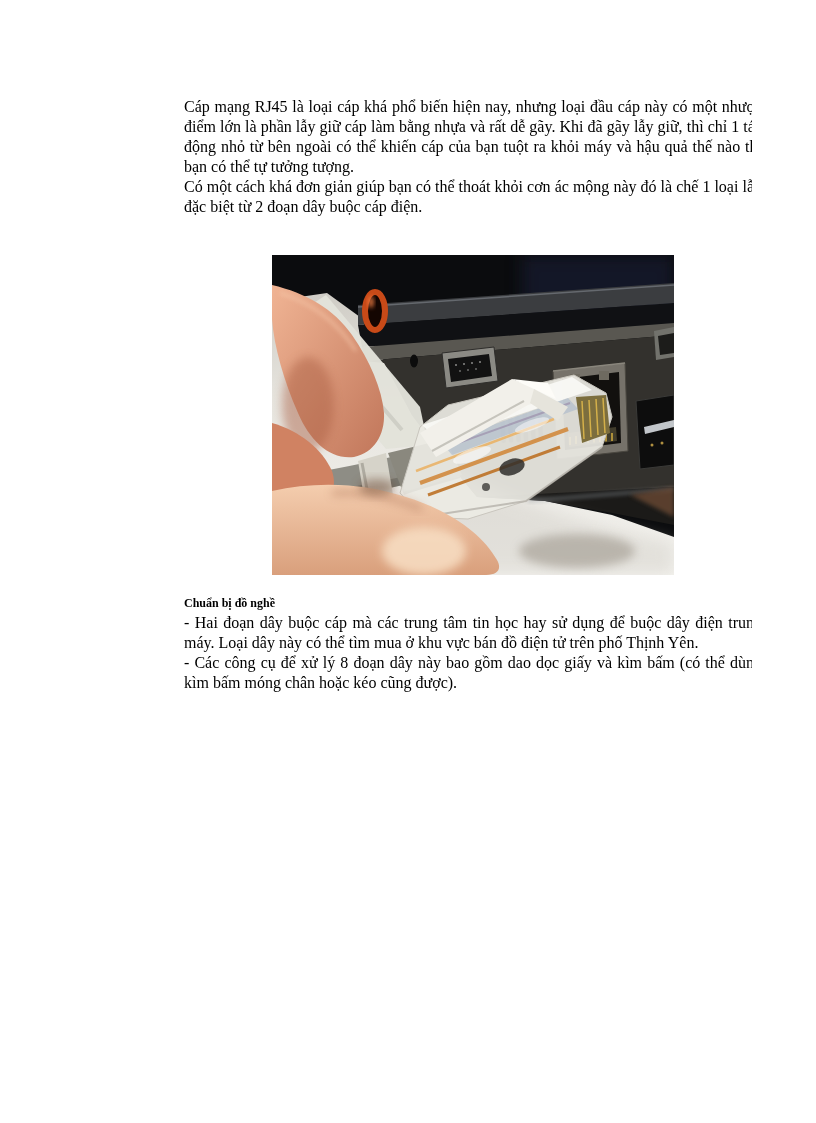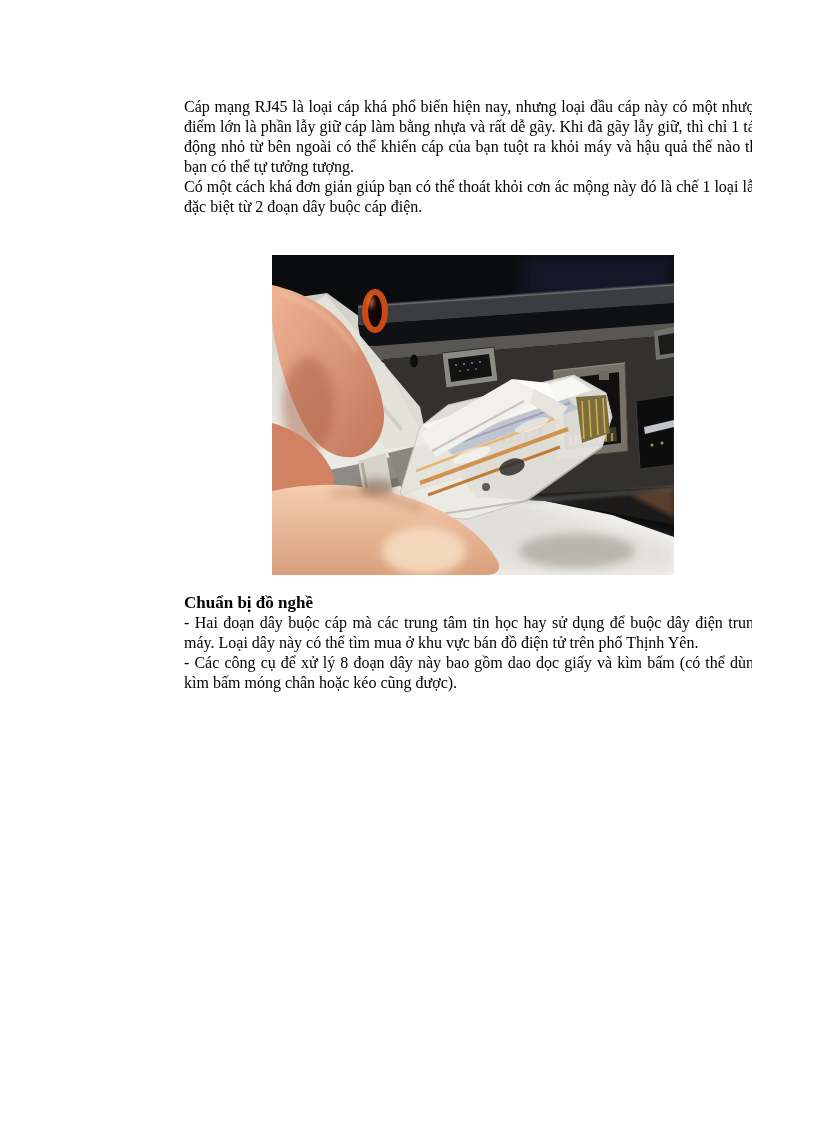--- a/index.html
+++ b/index.html
@@ -24,21 +24,21 @@
   }
   .content p { margin: 0; }
   .figure {
     margin: 38px 0 0 0;
     text-align: center;
     line-height: 0;
   }
   .figure svg { display: inline-block; }
   .section-heading {
     margin: 18px 0 0 0;
-    font-size: 17px;
+    font-size: 12px;
     line-height: 20px;
     font-weight: bold;
     text-align: left;
   }
 </style>
 </head>
 <body>
 
 <div class="page">
   <div class="content">

